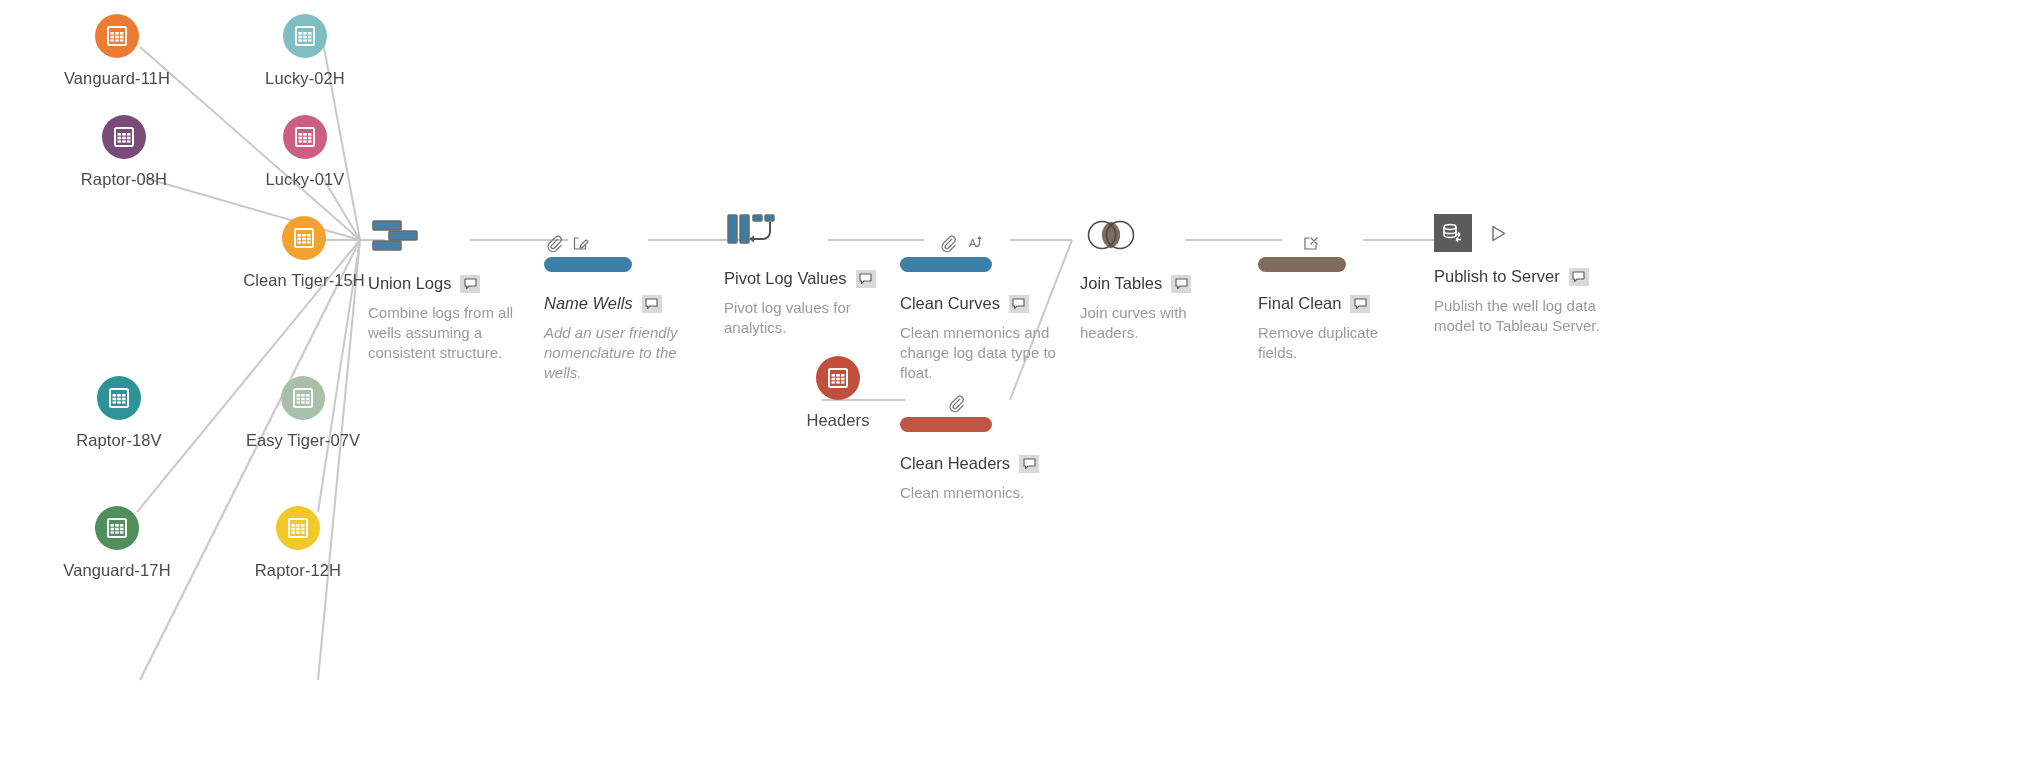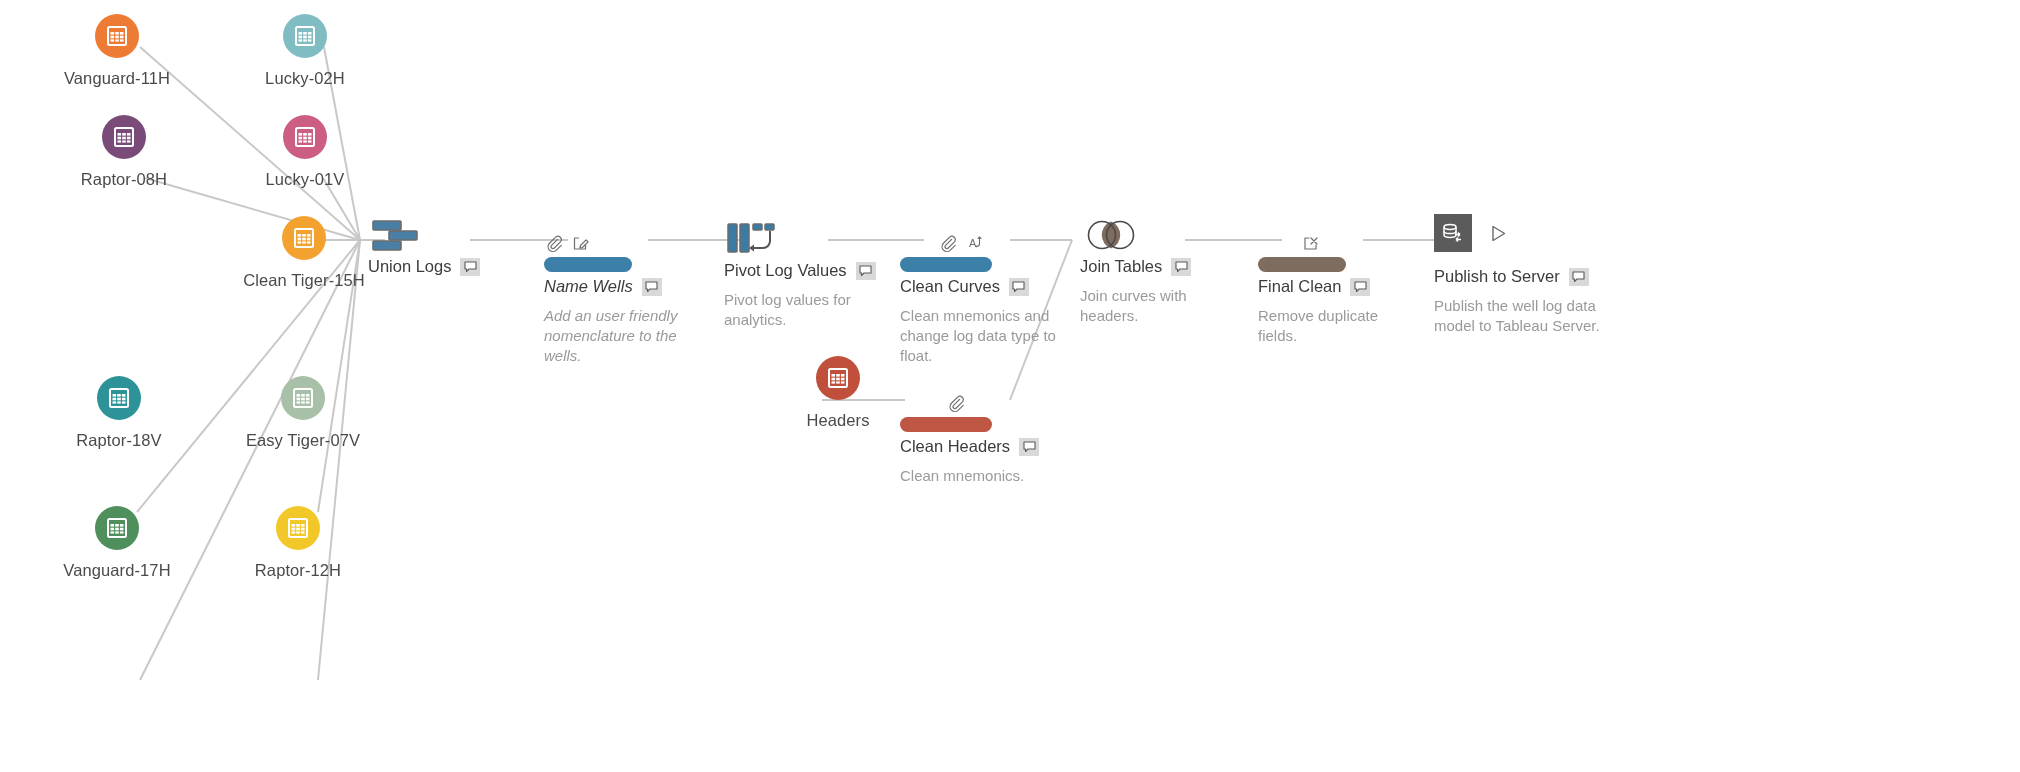--- a/index.html
+++ b/index.html
@@ -29,21 +29,21 @@
     margin-top:11px;font-size:16.5px;color:#4a4a4a;
     letter-spacing:.1px;white-space:nowrap;
   }
 
   
   .step{width:210px;}
   .step .glyphrow{height:34px;display:flex;align-items:flex-end;gap:9px;padding-left:2px;}
   .step .glyphrow svg{display:block;}
   .step .bar{height:15px;border-radius:8px;}
   .step .titlerow{
-    margin-top:5px;display:flex;align-items:center;gap:9px;
+    margin-top:22px;display:flex;align-items:center;gap:9px;
   }
   .step .title{font-size:16.5px;color:#3c3c3c;white-space:nowrap;}
   .step .note{
     width:20px;height:18px;background:#d9d9d9;
     display:flex;align-items:center;justify-content:center;flex:0 0 auto;
   }
   .step .desc{
     margin-top:10px;font-size:15px;line-height:1.33;
     color:#9a9a9a;width:152px;
   }
@@ -305,20 +305,21 @@
       </svg>
     </div>
     <div class="titlerow">
       <span class="title">Union Logs</span>
       <span class="note">
         <svg width="13" height="12" viewBox="0 0 13 12">
             <path d="M1 1h11v7H5L2.5 10.5V8H1z" fill="#fff" stroke="#5a5a5a" stroke-width="1.1" stroke-linejoin="round"></path>
           </svg>
       </span>
     </div>
+    <div class="desc">Combine logs from all wells assuming a consistent structure.</div>
   </div>
 
   <div class="node step" style="left:544px;top:218px;font-style:italic;">
     <div class="glyphrow">
       <span>
         <svg width="17" height="17" viewBox="0 0 17 17">
             <path d="M11.6 4.3 5.6 10.3a1.9 1.9 0 0 0 2.7 2.7l6.1-6.1a3.4 3.4 0 0 0-4.8-4.8L3.2 8.5a4.9 4.9 0 0 0 6.9 6.9l5.1-5.1" fill="none" stroke="#6f6f6f" stroke-width="1.2" stroke-linecap="round"></path>
           </svg>
       </span>
       <span>
@@ -333,21 +334,21 @@
       <span class="title">Name Wells</span>
       <span class="note">
         <svg width="13" height="12" viewBox="0 0 13 12">
             <path d="M1 1h11v7H5L2.5 10.5V8H1z" fill="#fff" stroke="#5a5a5a" stroke-width="1.1" stroke-linejoin="round"></path>
           </svg>
       </span>
     </div>
     <div class="desc">Add an user friendly nomenclature to the wells.</div>
   </div>
 
-  <div class="node step wide" style="left:724px;top:222px;">
+  <div class="node step wide" style="left:724px;top:213px;">
     <div class="iconbox">
       <svg width="56" height="40" viewBox="0 0 56 40">
         <g fill="#3a7ca5" stroke="#6b6b6b" stroke-width="1.5">
           <rect x="4" y="5" width="9" height="28" rx="1"></rect>
           <rect x="16" y="5" width="9" height="28" rx="1"></rect>
           <rect x="29" y="5" width="9" height="6" rx="1"></rect>
           <rect x="41" y="5" width="9" height="6" rx="1"></rect>
         </g>
         <path d="M46 12v10a7 7 0 0 1-7 7H28" fill="none" stroke="#555" stroke-width="2"></path>
         <path d="M30 25.5 25 29l5 3.5z" fill="#555"></path>

